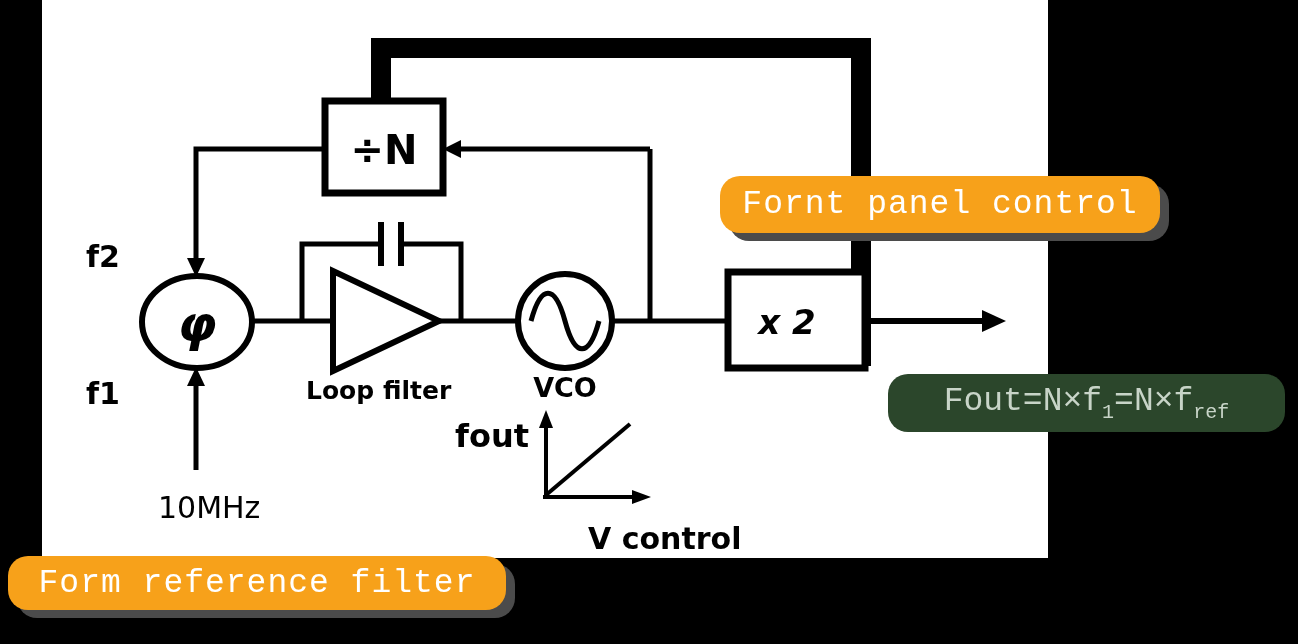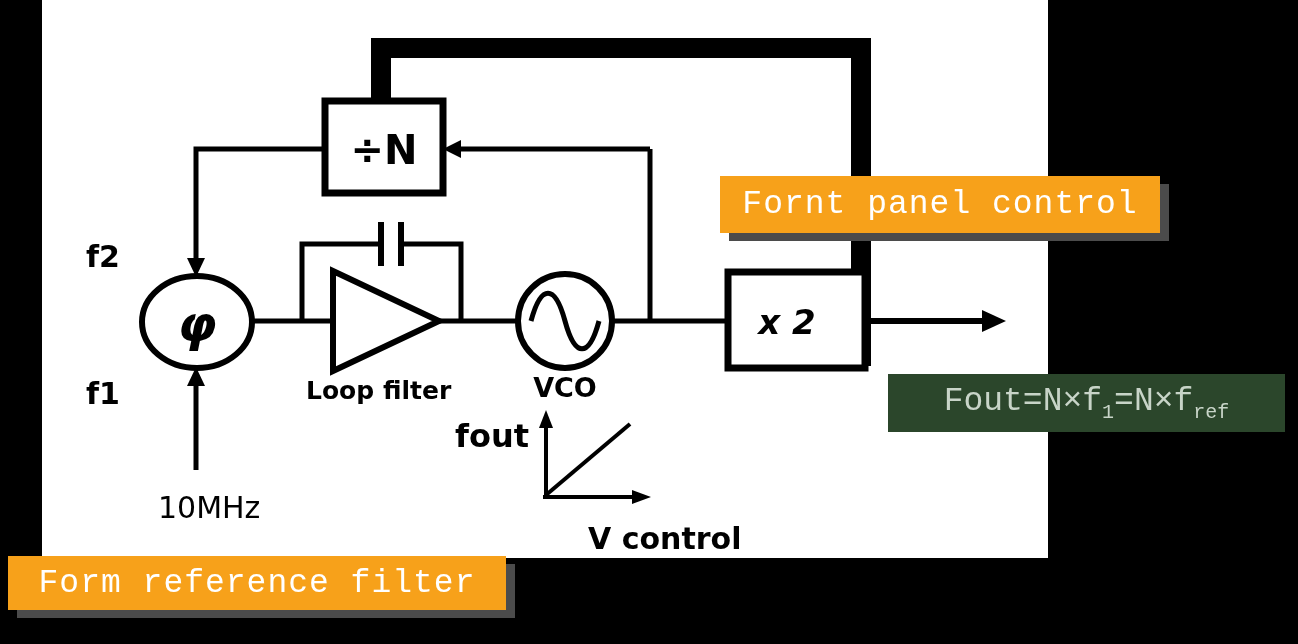--- a/index.html
+++ b/index.html
@@ -15,20 +15,21 @@
     width: 1006px; height: 558px;
     background: var(--canvas, #fff);
     z-index: 1;
   }
   svg.diagram { position: absolute; left: 0; top: 0; z-index: 2; }
 
   .tag {
     position: absolute; z-index: 3;
     display: flex; align-items: center; justify-content: center;
     font-family: "Liberation Mono", "DejaVu Sans Mono", monospace;
+    border-radius: 20px;
   }
   .tag-orange {
     background: var(--accent-orange, #F7A11A);
     color: #fff;
     font-size: 33px;
     letter-spacing: 1px;
     box-shadow: 9px 8px 0 0 var(--shadow, #4b4b4b);
   }
   .tag-green {
     background: var(--formula-bg, #2B462B);

